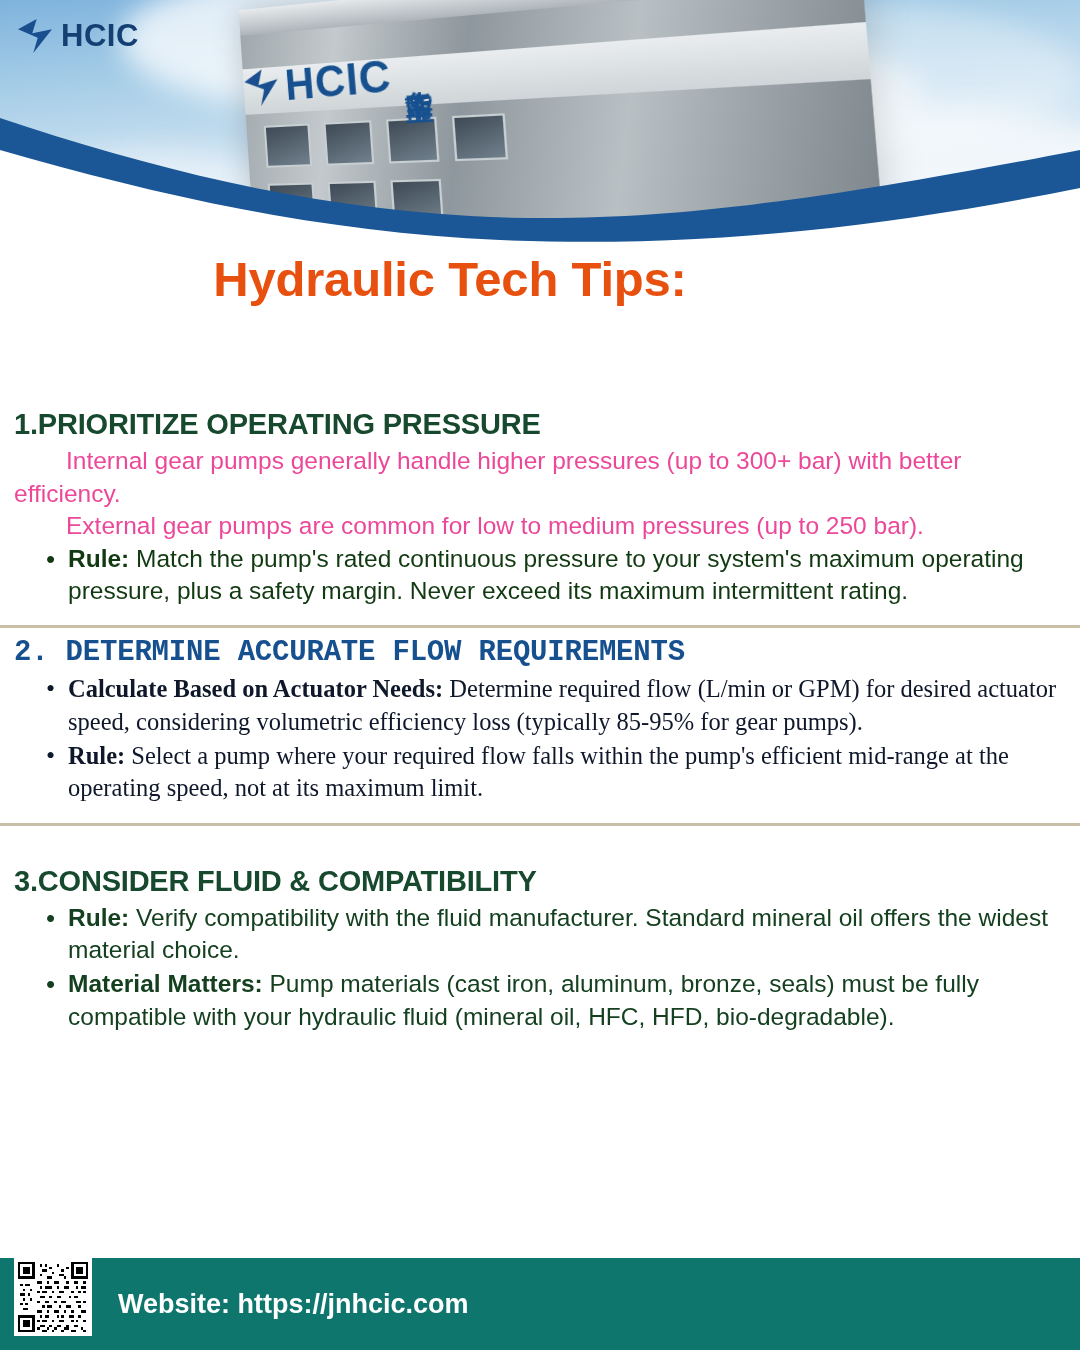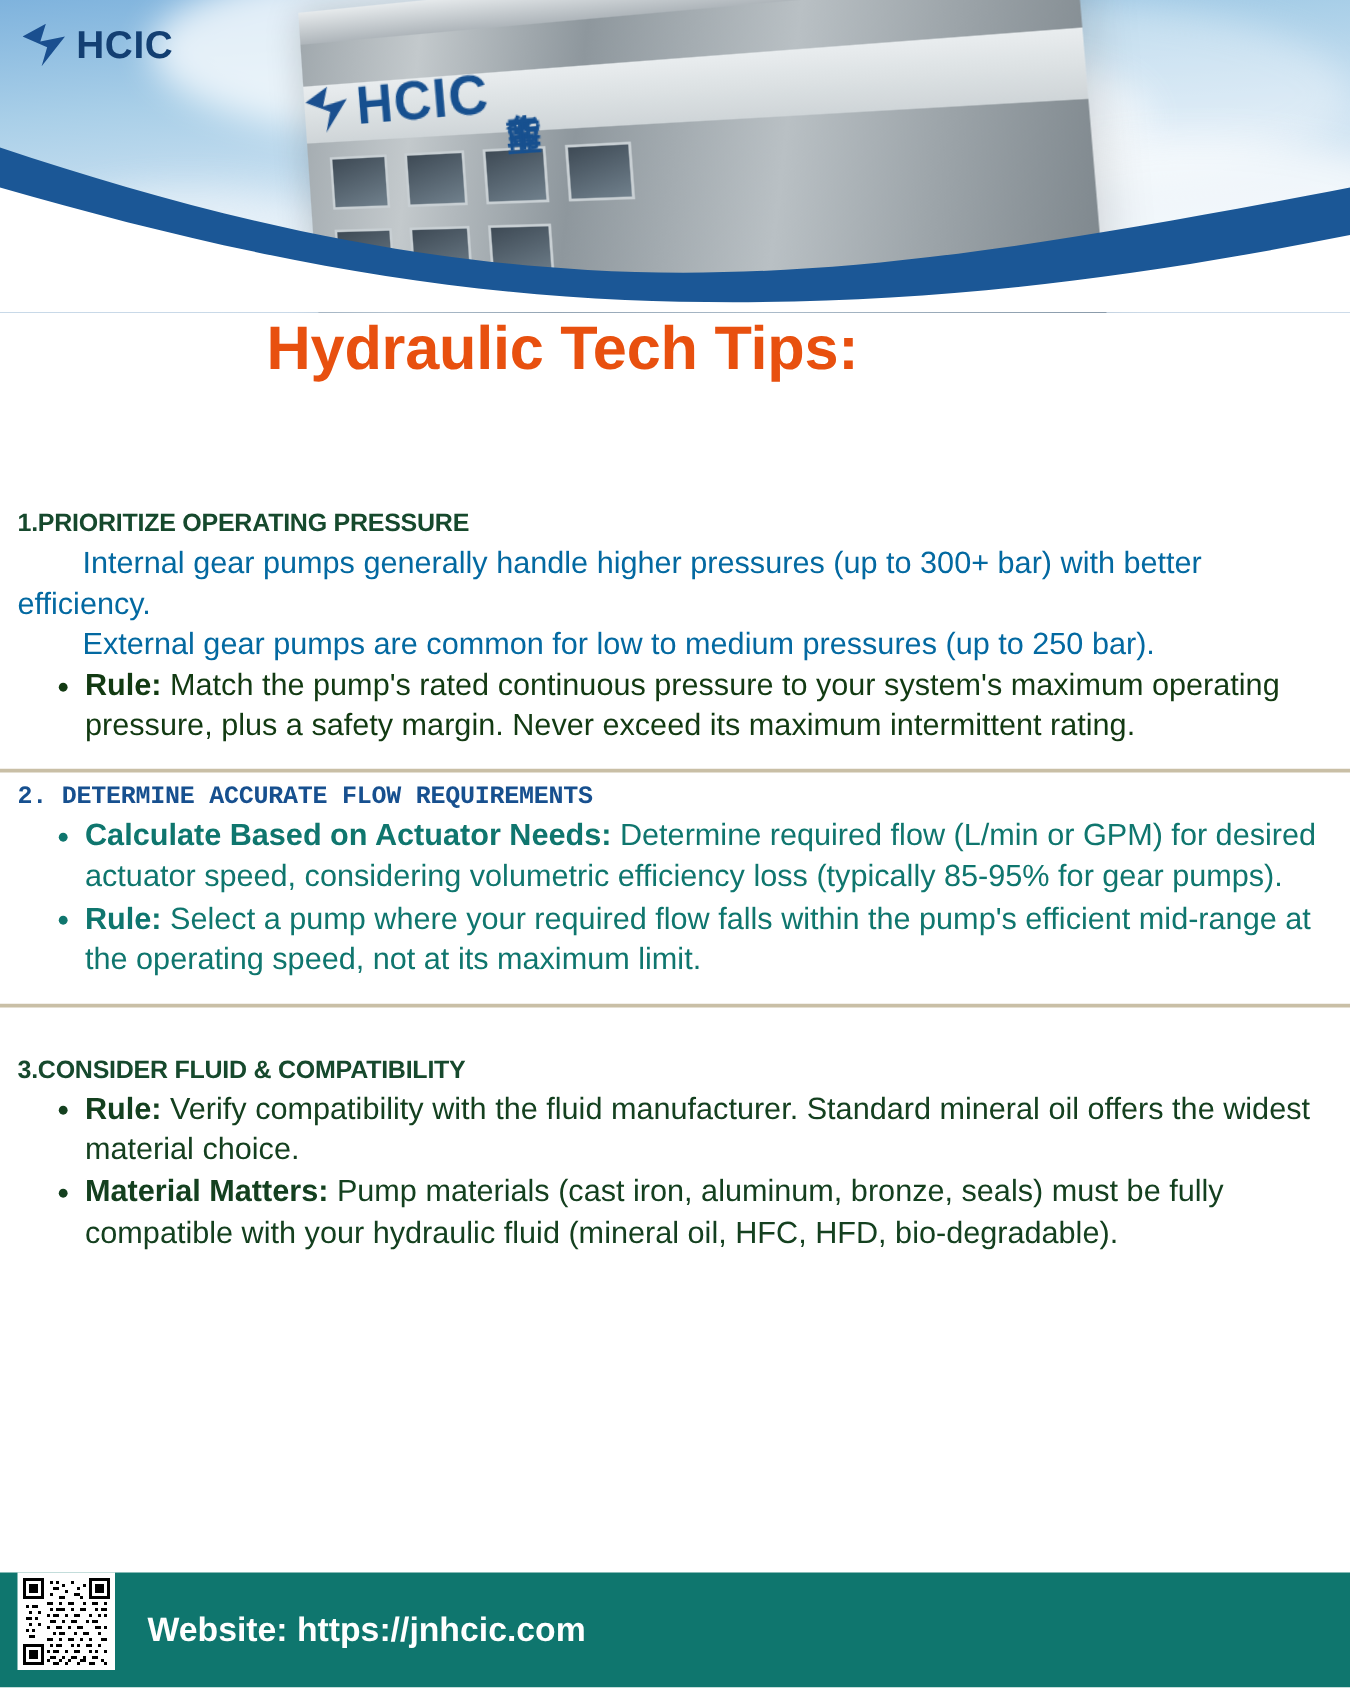--- a/index.html
+++ b/index.html
@@ -159,21 +159,21 @@
     left: 0;
     width: 1080px;
   }
   .section { padding: 8px 14px 10px 14px; }
   .divider {
     height: 3px;
     background: #c9bfa6;
     margin: 6px 0 0 0;
   }
   .sec-head {
-    font-size: 20px;
+    font-size: 29px;
     font-weight: bold;
     margin-bottom: 4px;
     letter-spacing: -0.2px;
   }
   .sec1 .sec-head, .sec1 .body { color: #1d5a2a; }
   .sec2 .sec-head, .sec2 .body { color: #17508f; font-family: Liberation Mono, monospace; }
   .sec3 .sec-head, .sec3 .body { color: #1d5a2a; margin-top: 31px; }
   .sec2 .sec-head { color: #17508f; }
   .sec3 .sec-head { color: #16492d; }
   .sec1 .sec-head { color: #16492d; }
@@ -188,29 +188,29 @@
     color: #1a1a1a;
   }
   .bullets li::before {
     content: "•";
     position: absolute;
     left: 32px;
     top: -1px;
     font-size: 26px;
   }
   .sec1 .bullets li { color: #123a12; }
-  .sec2 .bullets li { color: #0f766e; }
+  .sec2 .bullets li { color: #0f172a; font-family: Liberation Serif, serif; }
   .sec3 .bullets li { color: #14401f; }
 
   .plain {
     font-size: 24.5px;
     line-height: 1.33;
     color: #1a1a1a;
   }
-  .sec1 .plain { color: #0369a1; }
+  .sec1 .plain { color: #ec4899; }
   .indent { text-indent: 52px; }
   .b { font-weight: bold; }
 
   
   .footer {
     position: absolute;
     bottom: 0; left: 0;
     width: 1080px;
     height: 92px;
     background: #0f766e;

